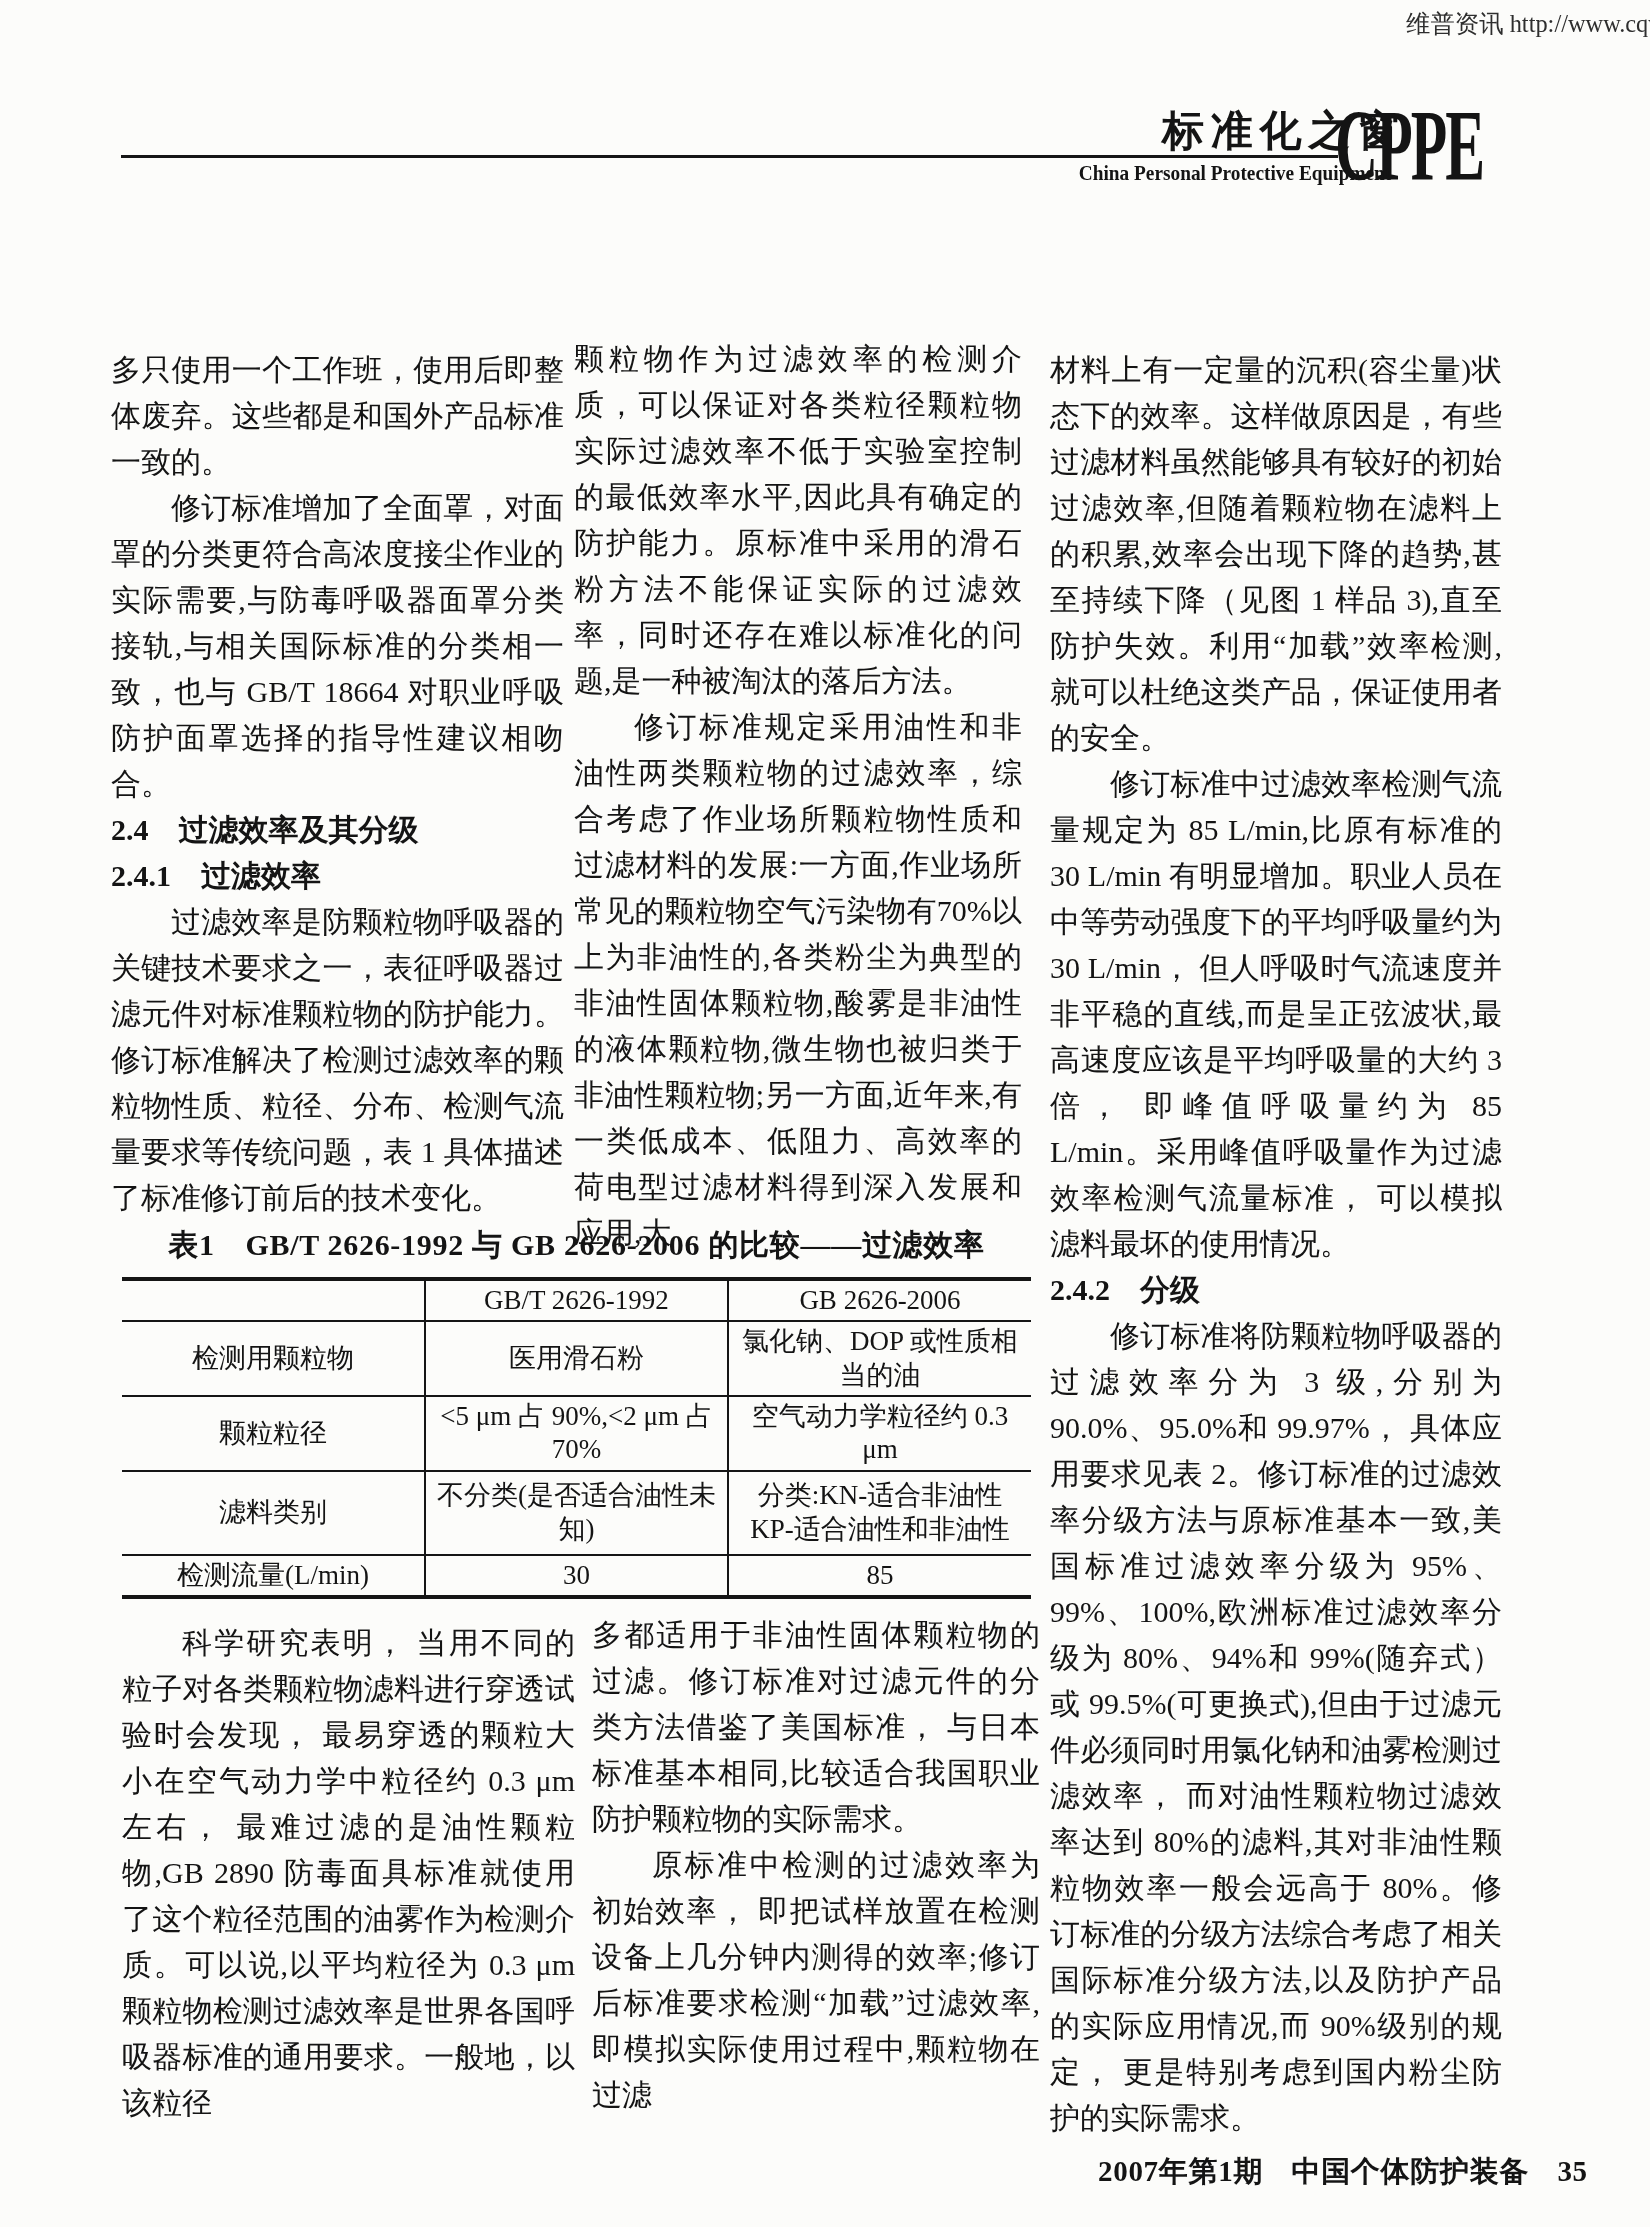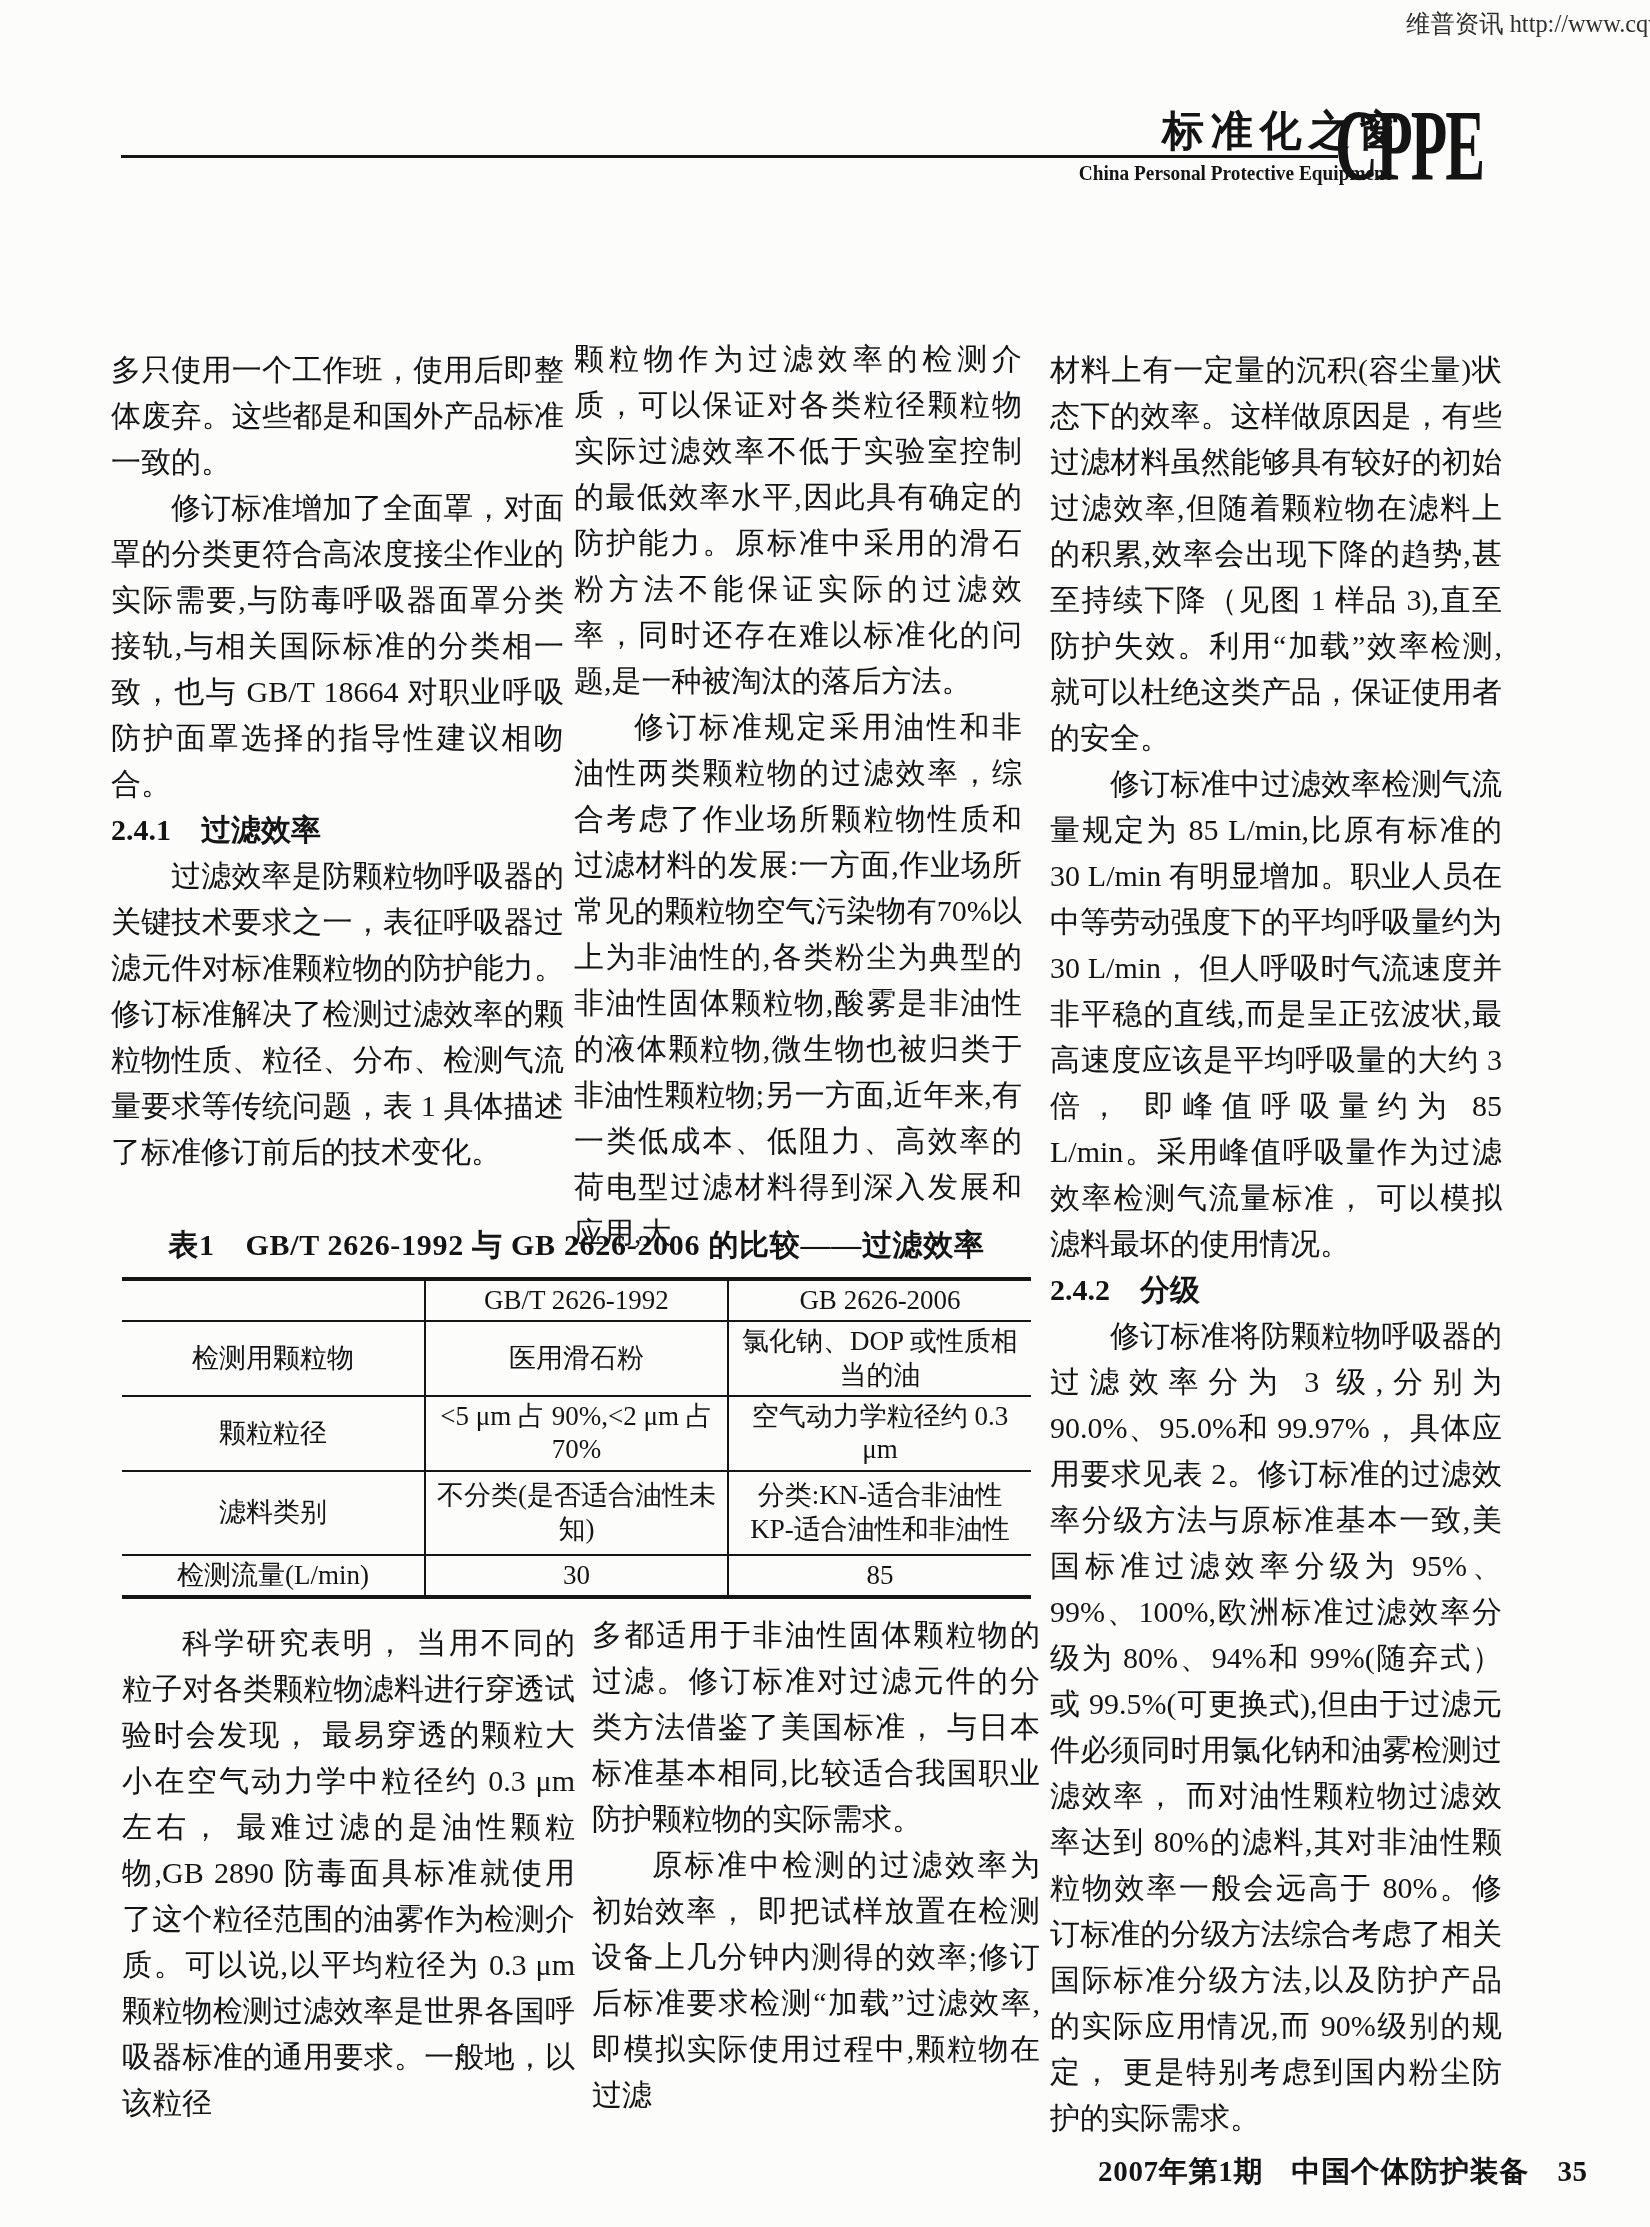--- a/index.html
+++ b/index.html
@@ -87,20 +87,21 @@
   <div>
     <div class="hdr-cn">标准化之窗</div>
     <div class="hdr-logo">CPPE</div>
     <div class="hdr-rule"></div>
     <div class="hdr-en">China Personal Protective Equipment</div>
   </div>
 
   <div class="col" id="col1_top">
       <p class="noindent">多只使用一个工作班，使用后即整体废弃。这些都是和国外产品标准一致的。</p>
       <p class="indent">修订标准增加了全面罩，对面罩的分类更符合高浓度接尘作业的实际需要,与防毒呼吸器面罩分类接轨,与相关国际标准的分类相一致，也与 GB/T 18664 对职业呼吸防护面罩选择的指导性建议相吻合。</p>
+      <p class="heading">2.4　过滤效率及其分级</p>
       <p class="heading">2.4.1　过滤效率</p>
       <p class="indent">过滤效率是防颗粒物呼吸器的关键技术要求之一，表征呼吸器过滤元件对标准颗粒物的防护能力。修订标准解决了检测过滤效率的颗粒物性质、粒径、分布、检测气流量要求等传统问题，表 1 具体描述了标准修订前后的技术变化。</p>
     </div>
   <div class="col" id="col2_top">
       <p class="noindent">颗粒物作为过滤效率的检测介质，可以保证对各类粒径颗粒物实际过滤效率不低于实验室控制的最低效率水平,因此具有确定的防护能力。原标准中采用的滑石粉方法不能保证实际的过滤效率，同时还存在难以标准化的问题,是一种被淘汰的落后方法。</p>
       <p class="indent">修订标准规定采用油性和非油性两类颗粒物的过滤效率，综合考虑了作业场所颗粒物性质和过滤材料的发展:一方面,作业场所常见的颗粒物空气污染物有70%以上为非油性的,各类粉尘为典型的非油性固体颗粒物,酸雾是非油性的液体颗粒物,微生物也被归类于非油性颗粒物;另一方面,近年来,有一类低成本、低阻力、高效率的荷电型过滤材料得到深入发展和应用,大</p>
     </div>
   <div class="col" id="col3">
       <p class="noindent">材料上有一定量的沉积(容尘量)状态下的效率。这样做原因是，有些过滤材料虽然能够具有较好的初始过滤效率,但随着颗粒物在滤料上的积累,效率会出现下降的趋势,甚至持续下降（见图 1 样品 3),直至防护失效。利用“加载”效率检测,就可以杜绝这类产品，保证使用者的安全。</p>
       <p class="indent">修订标准中过滤效率检测气流量规定为 85 L/min,比原有标准的 30 L/min 有明显增加。职业人员在中等劳动强度下的平均呼吸量约为 30 L/min， 但人呼吸时气流速度并非平稳的直线,而是呈正弦波状,最高速度应该是平均呼吸量的大约 3 倍， 即峰值呼吸量约为 85 L/min。采用峰值呼吸量作为过滤效率检测气流量标准， 可以模拟滤料最坏的使用情况。</p>

